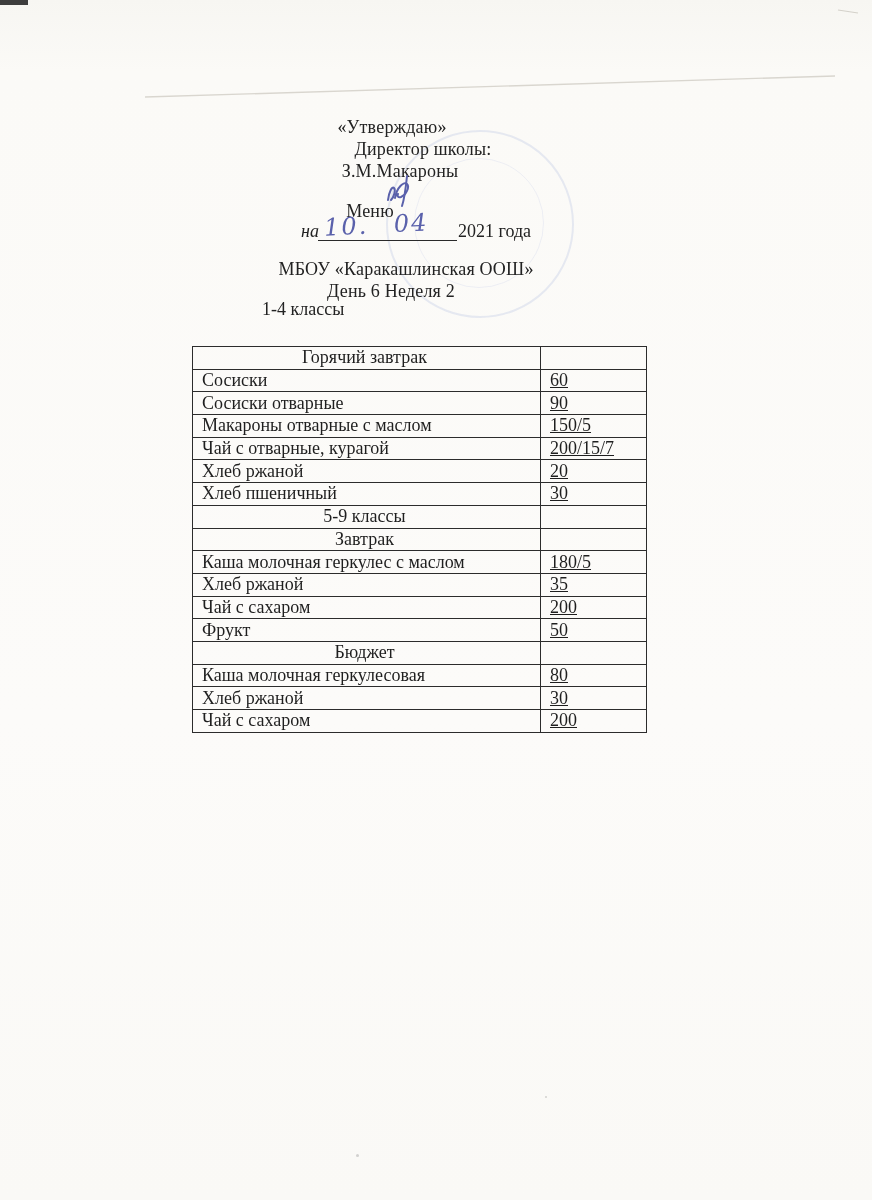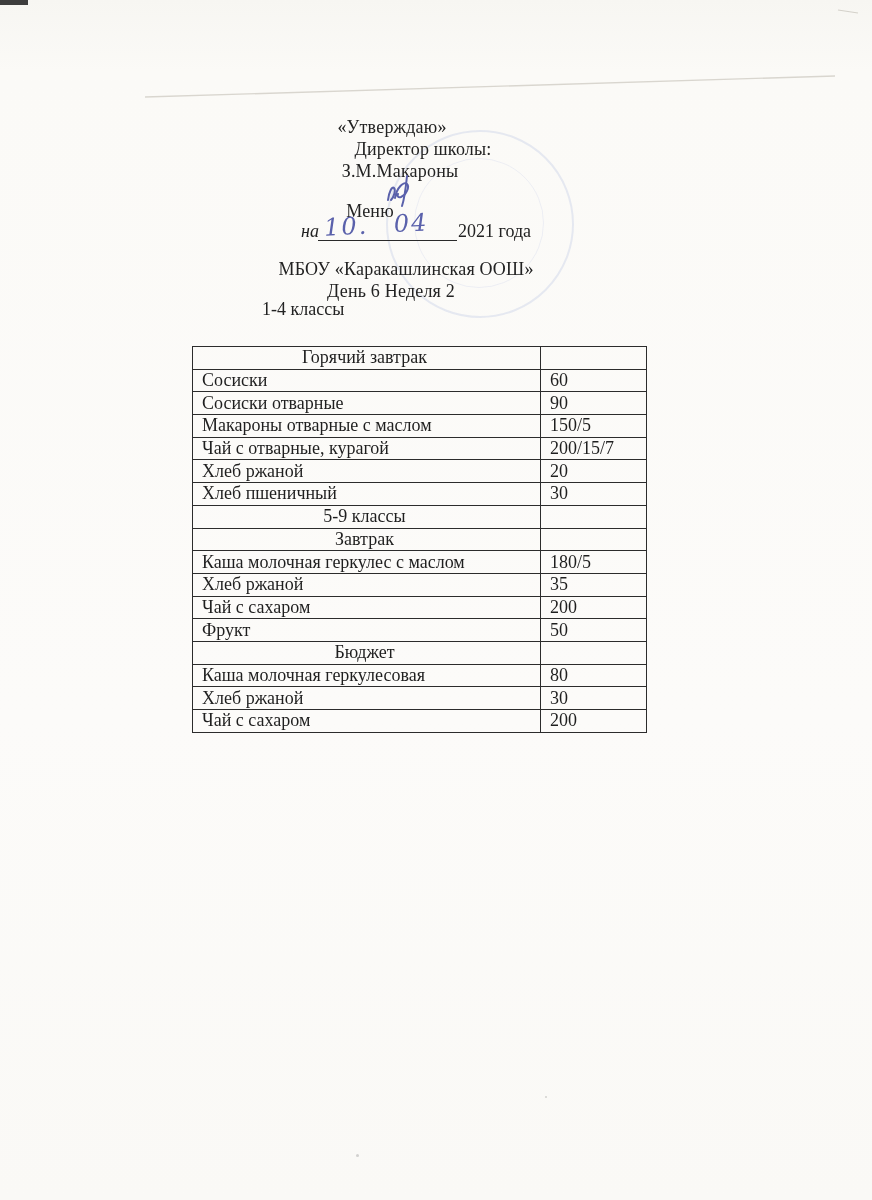--- a/index.html
+++ b/index.html
@@ -76,21 +76,21 @@
     border:1.8px solid var(--border);
     height:21.7px;
     padding:0 4px 0 9px;
     font-size:18px;
     line-height:21px;
     overflow:hidden;
     white-space:nowrap;
     vertical-align:middle;
     color:#1f1f1f;
   }
-  table.menu td.qty-col{width:92px;}
+  table.menu td.qty-col{width:92px;text-decoration:underline;}
   table.menu td.name-col{width:343px;}
   table.menu td.section{text-align:center;padding-left:0;}
 </style>
 </head>
 <body>
 
 <div class="paper">
 
   <div class="abs edge-sliver"></div>
   <svg class="abs" style="left:0;top:0;" width="872" height="120" viewBox="0 0 872 120">

